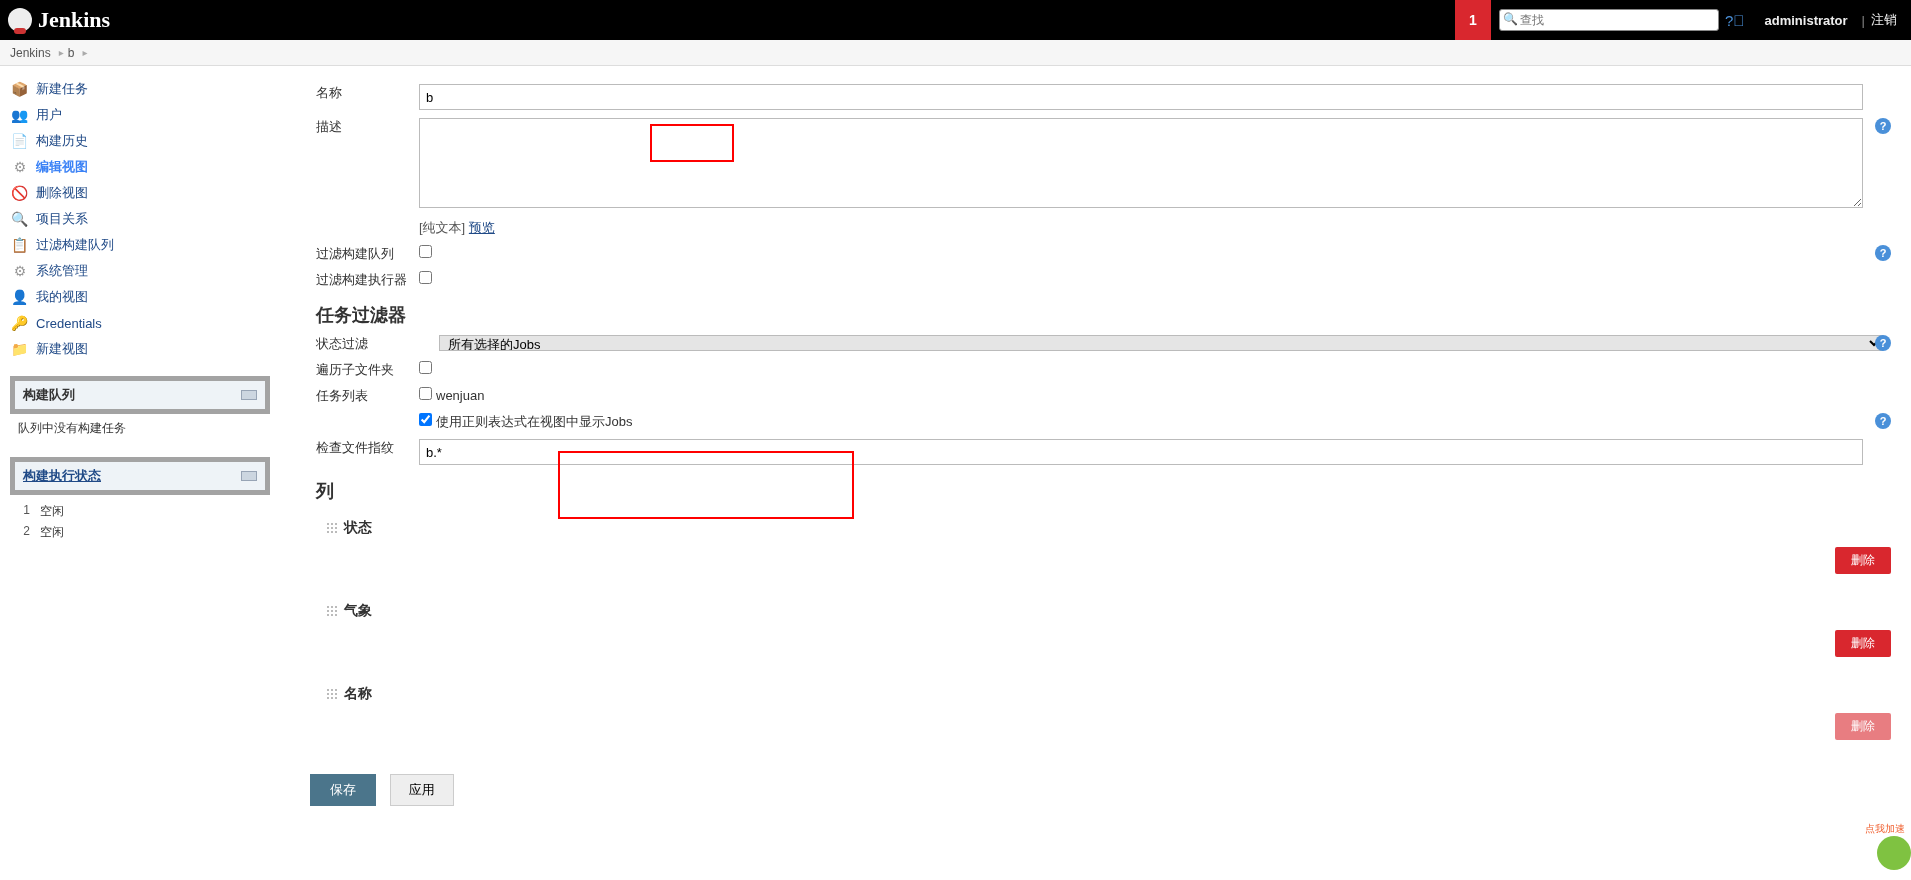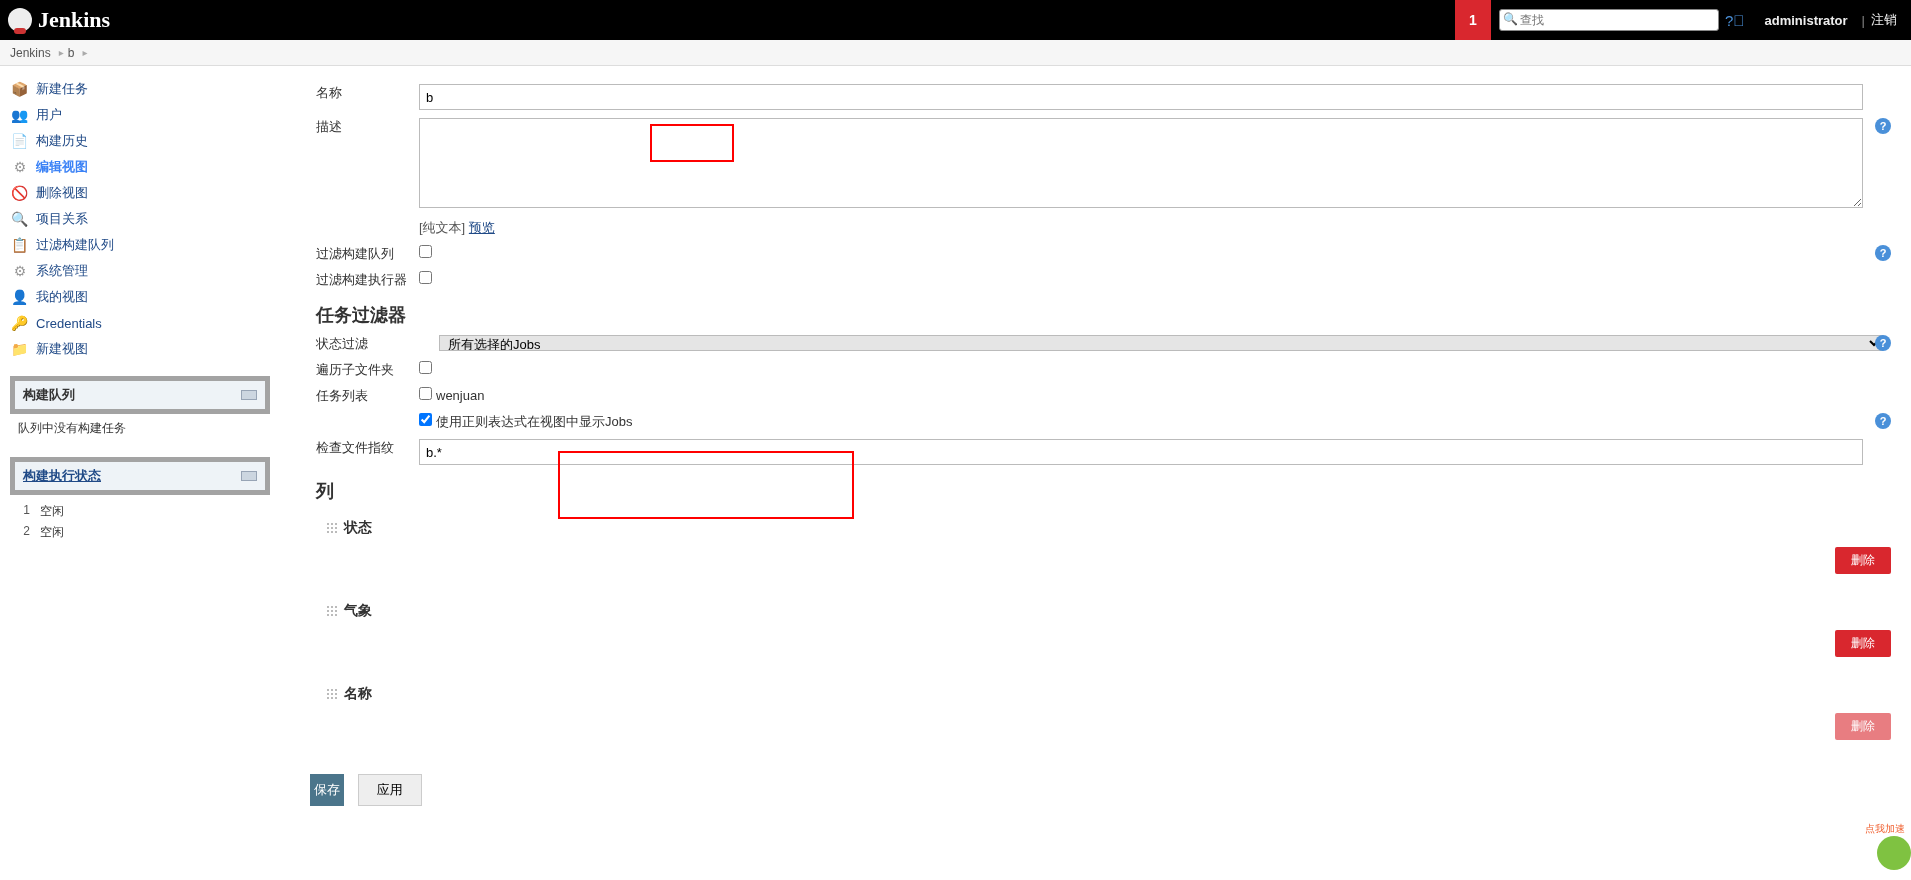--- a/index.html
+++ b/index.html
@@ -62,21 +62,21 @@
 
 .red-box-1{position:absolute; left:370px; top:58px; width:84px; height:38px; border:2px solid #ff0000; pointer-events:none;}
 .red-box-2{position:absolute; left:278px; top:385px; width:296px; height:68px; border:2px solid #ff0000; pointer-events:none;}
 
 .drag-handle{display:inline-block;width:12px;height:12px;background-image:radial-gradient(#bbb 1px,transparent 1px);background-size:4px 4px;margin-right:6px;vertical-align:middle;}
 .column-item{padding:8px 0 4px 10px;font-weight:bold;font-size:14px;}
 .btn-del{background:#d9272e;color:#fff;border:none;padding:5px 16px;font-size:12px;border-radius:2px;cursor:pointer;}
 .del-wrap{text-align:right;padding:6px 0 20px 0;}
 
 .bottom-bar{position:sticky;bottom:0;background:#fff;padding:10px 0;margin-left:0;}
-.btn-save{background:#4b758b;color:#fff;border:none;padding:7px 4px;font-size:13px;margin-right:10px;cursor:pointer;}
+.btn-save{background:#4b758b;color:#fff;border:none;padding:7px 20px;font-size:13px;margin-right:10px;cursor:pointer;}
 .btn-apply{background:#eee;border:1px solid #ccc;padding:6px 18px;font-size:13px;cursor:pointer;}
 
 .helper-badge{position:fixed;right:0;bottom:10px;width:34px;height:34px;border-radius:50%;background:#7fc241;}
 .helper-badge::before{content:"点我加速";position:absolute;right:6px;top:-14px;font-size:10px;color:#f06030;white-space:nowrap;}
 </style>
 </head>
 <body>
 
 <div id="header">
   <div class="logo">

